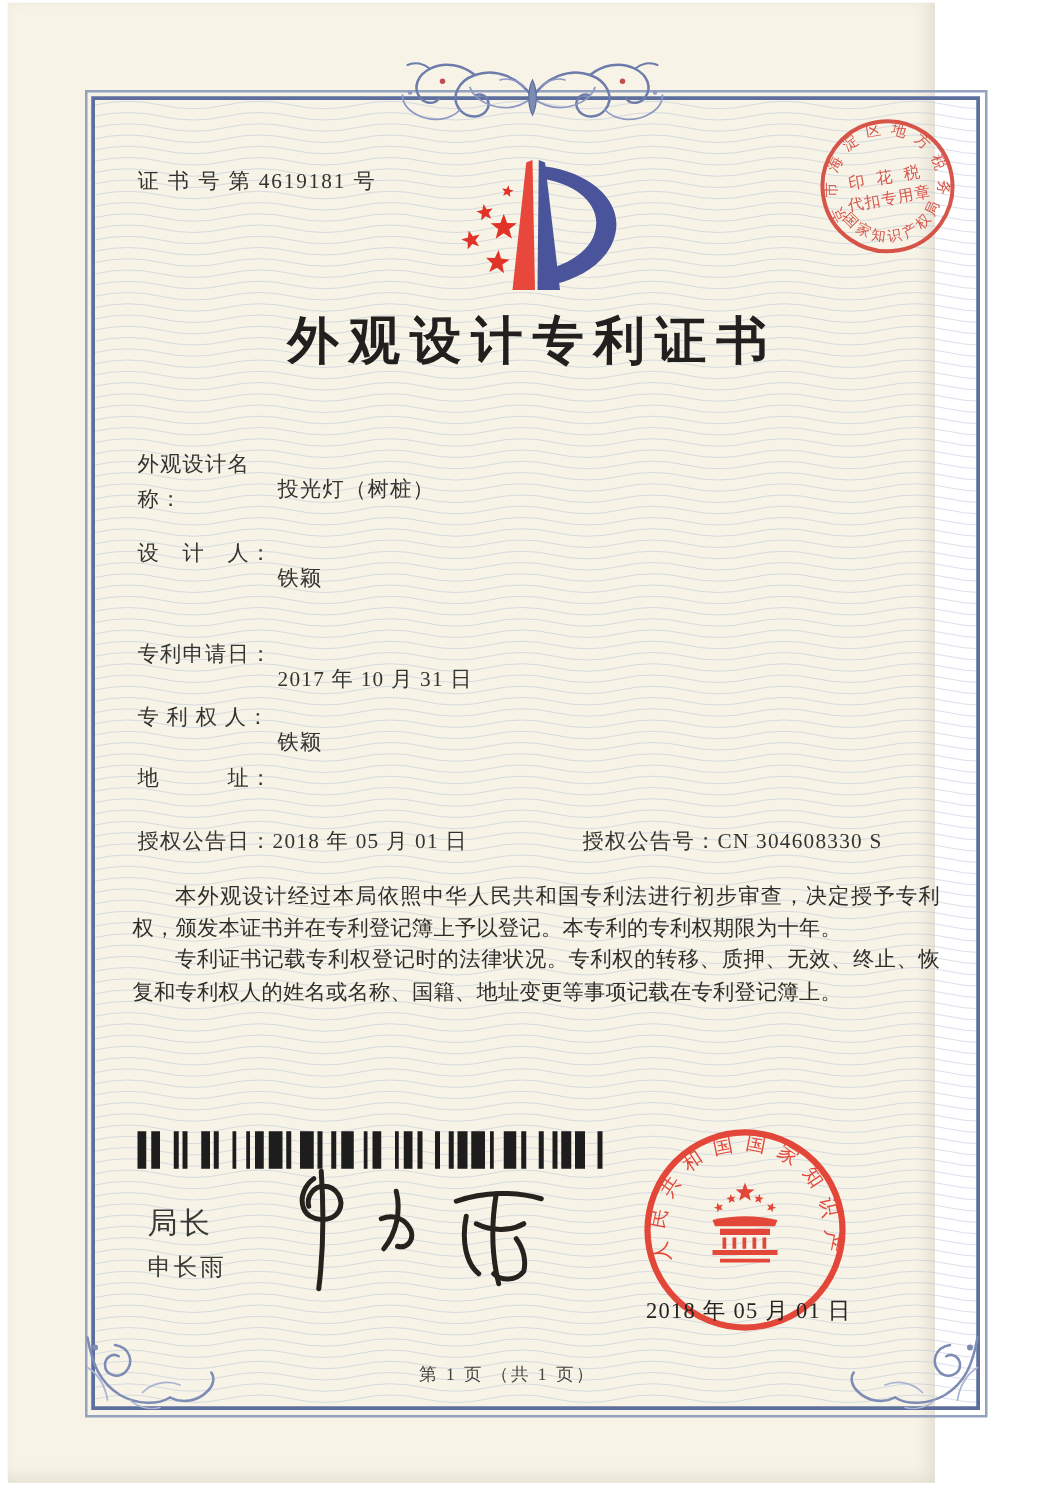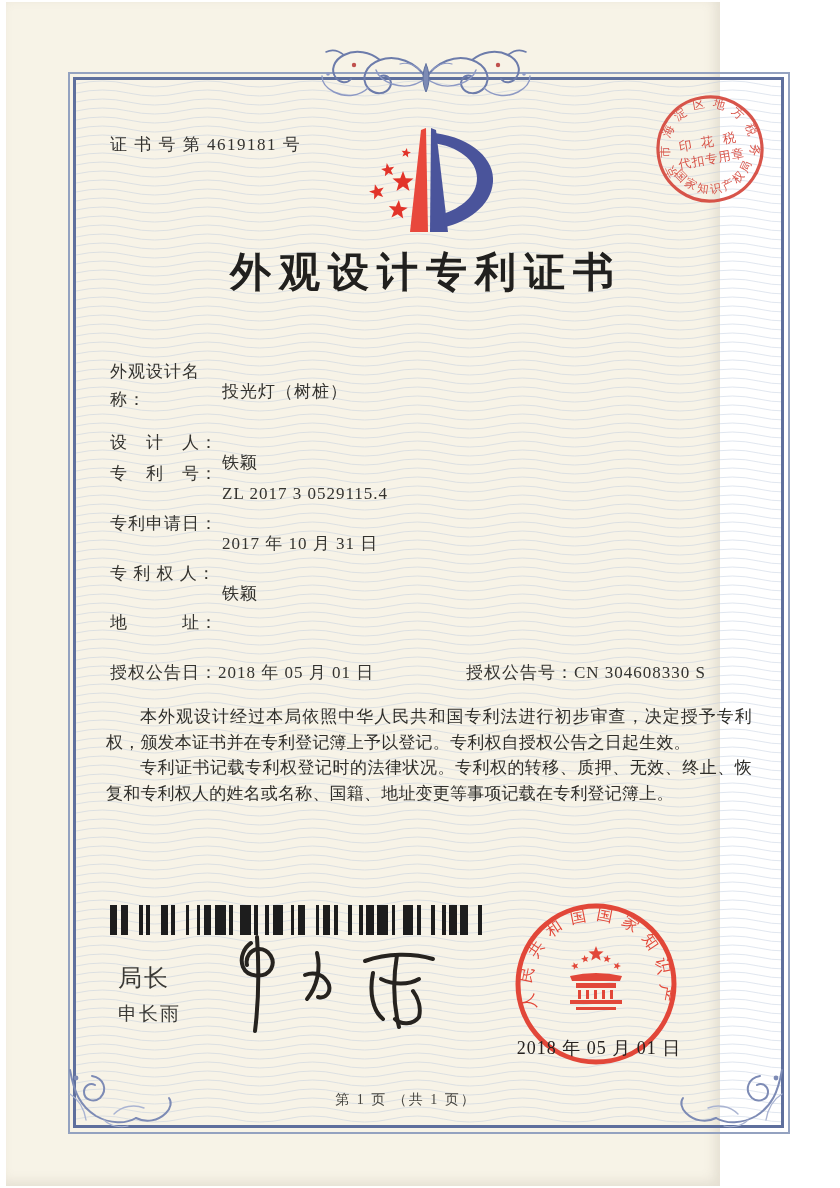--- a/index.html
+++ b/index.html
@@ -1,19 +1,19 @@
 <!DOCTYPE html>
 <html><head>
 <meta charset="utf-8">
 <style>
   html,body{margin:0;padding:0;}
   body{width:840px;height:1188px;background:#ffffff;overflow:hidden;
        font-family:"Liberation Serif","DejaVu Serif",serif;}
   .sheet{position:absolute;left:6px;top:2px;width:714px;height:1184px;
-         background:#f7f3e7;box-shadow:inset -5px -4px 12px rgba(120,110,90,.15);}
+         background:#f7f3e7;box-shadow:inset -5px -4px 12px rgba(120,110,90,.15);padding-left:28px;}
   .abs{position:absolute;}
   
   .frame-outer{left:62px;top:70px;width:718px;height:1058px;border:2px solid #94a2c0;z-index:2;}
   .frame-inner{left:67px;top:75px;width:705px;height:1045px;border:3px solid #5e6f9d;z-index:2;}
   #waves{left:70px;top:78px;z-index:1;}
   .ornament{z-index:3;}
   
   .cert-no{left:104px;top:131px;font-size:17px;letter-spacing:1.5px;color:#33322f;z-index:5;}
   .title{left:0;top:243px;width:840px;text-align:center;font-size:41px;font-weight:bold;
          letter-spacing:8px;color:#21201e;z-index:5;}
@@ -233,43 +233,39 @@
   <div class="abs title">外观设计专利证书</div>
 
   <div class="abs row" style="top:356px">
     <span class="lab">外观设计名称：</span>
     <span class="val">投光灯（树桩）</span>
   </div>
   <div class="abs row" style="top:427px">
     <span class="lab">设　计　人：</span>
     <span class="val">铁颖</span>
   </div>
-  <div class="abs row" style="top:458px">
-    <span class="lab">专　利　号：</span>
-    <span class="val">ZL 2017 3 0529115.4</span>
-  </div>
   <div class="abs row" style="top:508px">
     <span class="lab">专利申请日：</span>
     <span class="val">2017 年 10 月 31 日</span>
   </div>
   <div class="abs row" style="top:558px">
     <span class="lab">专 利 权 人：</span>
     <span class="val">铁颖</span>
   </div>
   <div class="abs row" style="top:607px">
     <span class="lab">地　　　址：</span>
   </div>
 
   <div class="abs grant-row">
     <span>授权公告日：</span><span>2018 年 05 月 01 日</span>
     <span class="grant-right"><span>授权公告号：</span><span>CN 304608330 S</span></span>
   </div>
 
   <div class="abs paras">
-    <p>本外观设计经过本局依照中华人民共和国专利法进行初步审查，决定授予专利权，颁发本证书并在专利登记簿上予以登记。专利权自授权公告之日起生效。</p>
+    <p>本外观设计经过本局依照中华人民共和国专利法进行初步审查，决定授予专利权，颁发本证书并在专利登记簿上予以登记。本专利的专利权期限为十年。</p>
     <p>专利证书记载专利权登记时的法律状况。专利权的转移、质押、无效、终止、恢复和专利权人的姓名或名称、国籍、地址变更等事项记载在专利登记簿上。</p>
   </div>
 
   <div id="barcode" class="abs">
       <div style="width: 7.23077px; background: rgb(29, 29, 29);"></div>
       <div style="width: 3.61538px; background: transparent;"></div>
       <div style="width: 7.23077px; background: rgb(29, 29, 29);"></div>
       <div style="width: 10.8462px; background: transparent;"></div>
       <div style="width: 3.61538px; background: rgb(29, 29, 29);"></div>
       <div style="width: 3.61538px; background: transparent;"></div>

